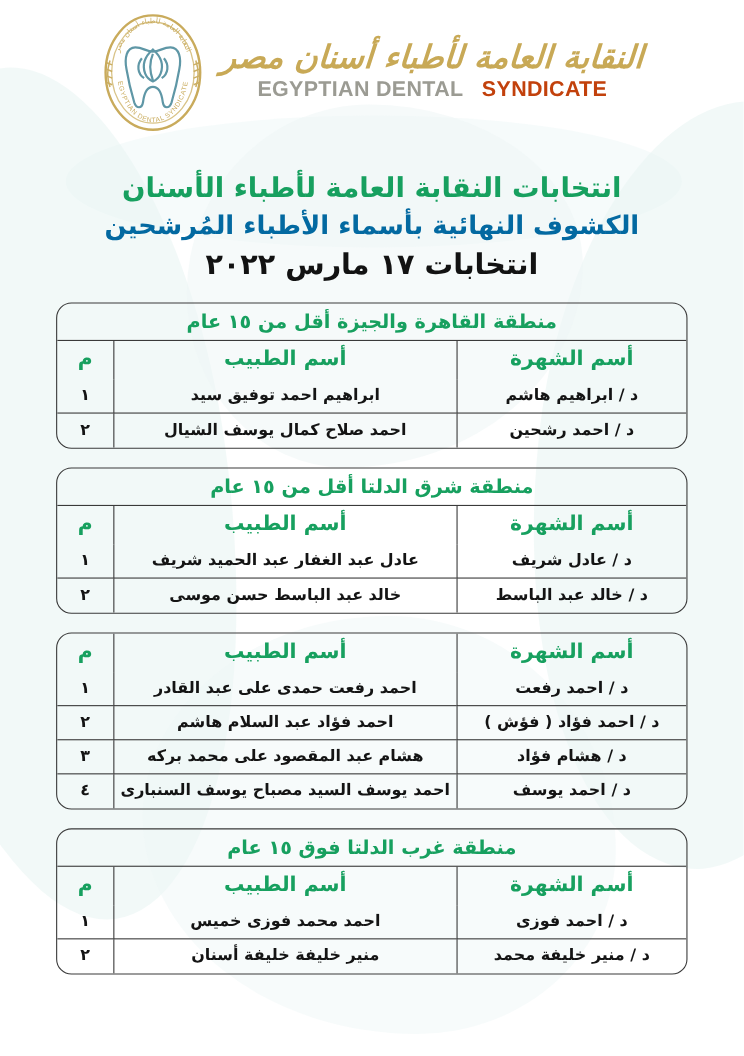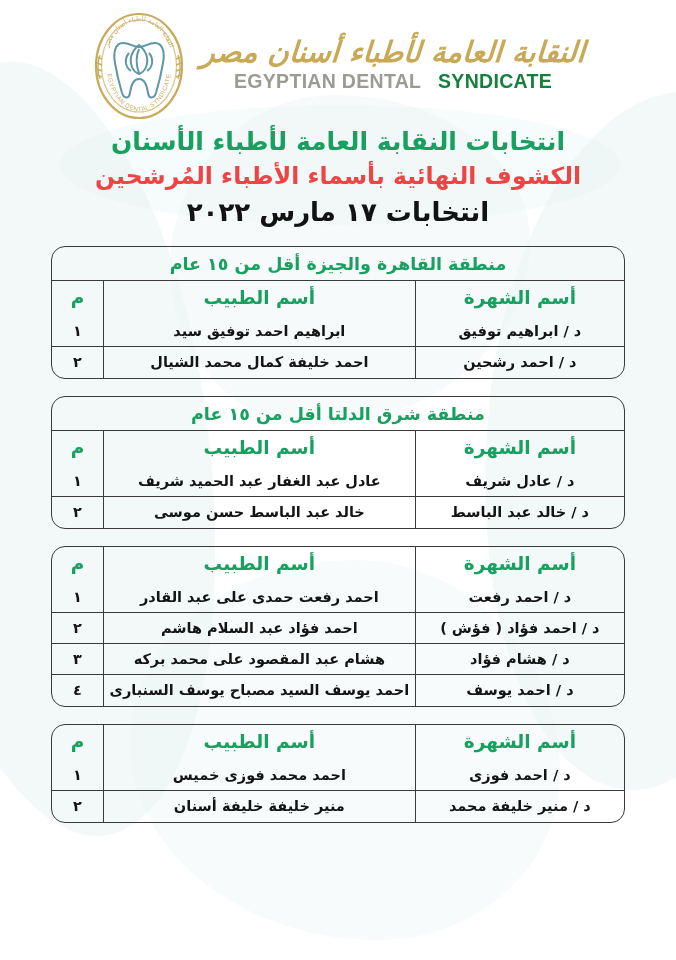--- a/index.html
+++ b/index.html
@@ -100,21 +100,21 @@
   .brand-en {
     margin-top: 5px;
     font-family: "Liberation Sans", sans-serif;
     font-size: 19.5px;
     font-weight: 700;
     letter-spacing: .3px;
     direction: ltr;
     white-space: nowrap;
   }
   .brand-en .w1 { color: #9b9b93; }
-  .brand-en .w2 { color: #15803d; margin-top: 43px; }
+  .brand-en .w2 { color: #c2410c; margin-top: 43px; }
 
   
   .seal {
     width: 96px;
     height: 112px;
     flex: 0 0 auto;
     position: relative;
   }
   .seal svg { display: block; width: 100%; height: 100%; }
 
@@ -123,25 +123,26 @@
     text-align: center;
     padding: 2px 20px 8px 20px;
   }
   .title-main {
     font-size: 25px;
     font-weight: 700;
     color: #17a05f;
     letter-spacing: -.3px;
     line-height: 1.3;
     white-space: nowrap;
+    margin-top: 29px;
   }
   .title-sub {
     font-size: 23.5px;
     font-weight: 700;
-    color: #ef4444;
+    color: #0369a1;
     line-height: 1.45;
     white-space: nowrap;
   }
   .title-date {
     font-size: 26px;
     font-weight: 700;
     color: #121212;
     line-height: 1.5;
     white-space: nowrap;
   }
@@ -289,27 +290,27 @@
         <table class="cands">
           <thead>
             <tr>
               <th class="col-fame">أسم الشهرة</th>
               <th class="col-name">أسم الطبيب</th>
               <th class="col-num">م</th>
             </tr>
           </thead>
           <tbody>
             <tr>
-              <td class="col-fame">د / ابراهيم توفيق</td>
+              <td class="col-fame">د / ابراهيم هاشم</td>
               <td class="col-name">ابراهيم احمد توفيق سيد</td>
               <td class="col-num num">١</td>
             </tr>
             <tr>
               <td class="col-fame">د / احمد رشحين</td>
-              <td class="col-name">احمد خليفة كمال محمد الشيال</td>
+              <td class="col-name">احمد صلاح كمال يوسف الشيال</td>
               <td class="col-num num">٢</td>
             </tr>
           </tbody>
         </table>
       </div>
       <div class="region-table">
         <div class="region-title">منطقة شرق الدلتا أقل من ١٥ عام</div>
         <table class="cands">
           <thead>
             <tr>
@@ -359,20 +360,21 @@
             </tr>
             <tr>
               <td class="col-fame">د / احمد يوسف</td>
               <td class="col-name">احمد يوسف السيد مصباح يوسف السنبارى</td>
               <td class="col-num num">٤</td>
             </tr>
           </tbody>
         </table>
       </div>
       <div class="region-table">
+        <div class="region-title">منطقة غرب الدلتا فوق ١٥ عام</div>
         <table class="cands">
           <thead>
             <tr>
               <th class="col-fame">أسم الشهرة</th>
               <th class="col-name">أسم الطبيب</th>
               <th class="col-num">م</th>
             </tr>
           </thead>
           <tbody>
             <tr>

